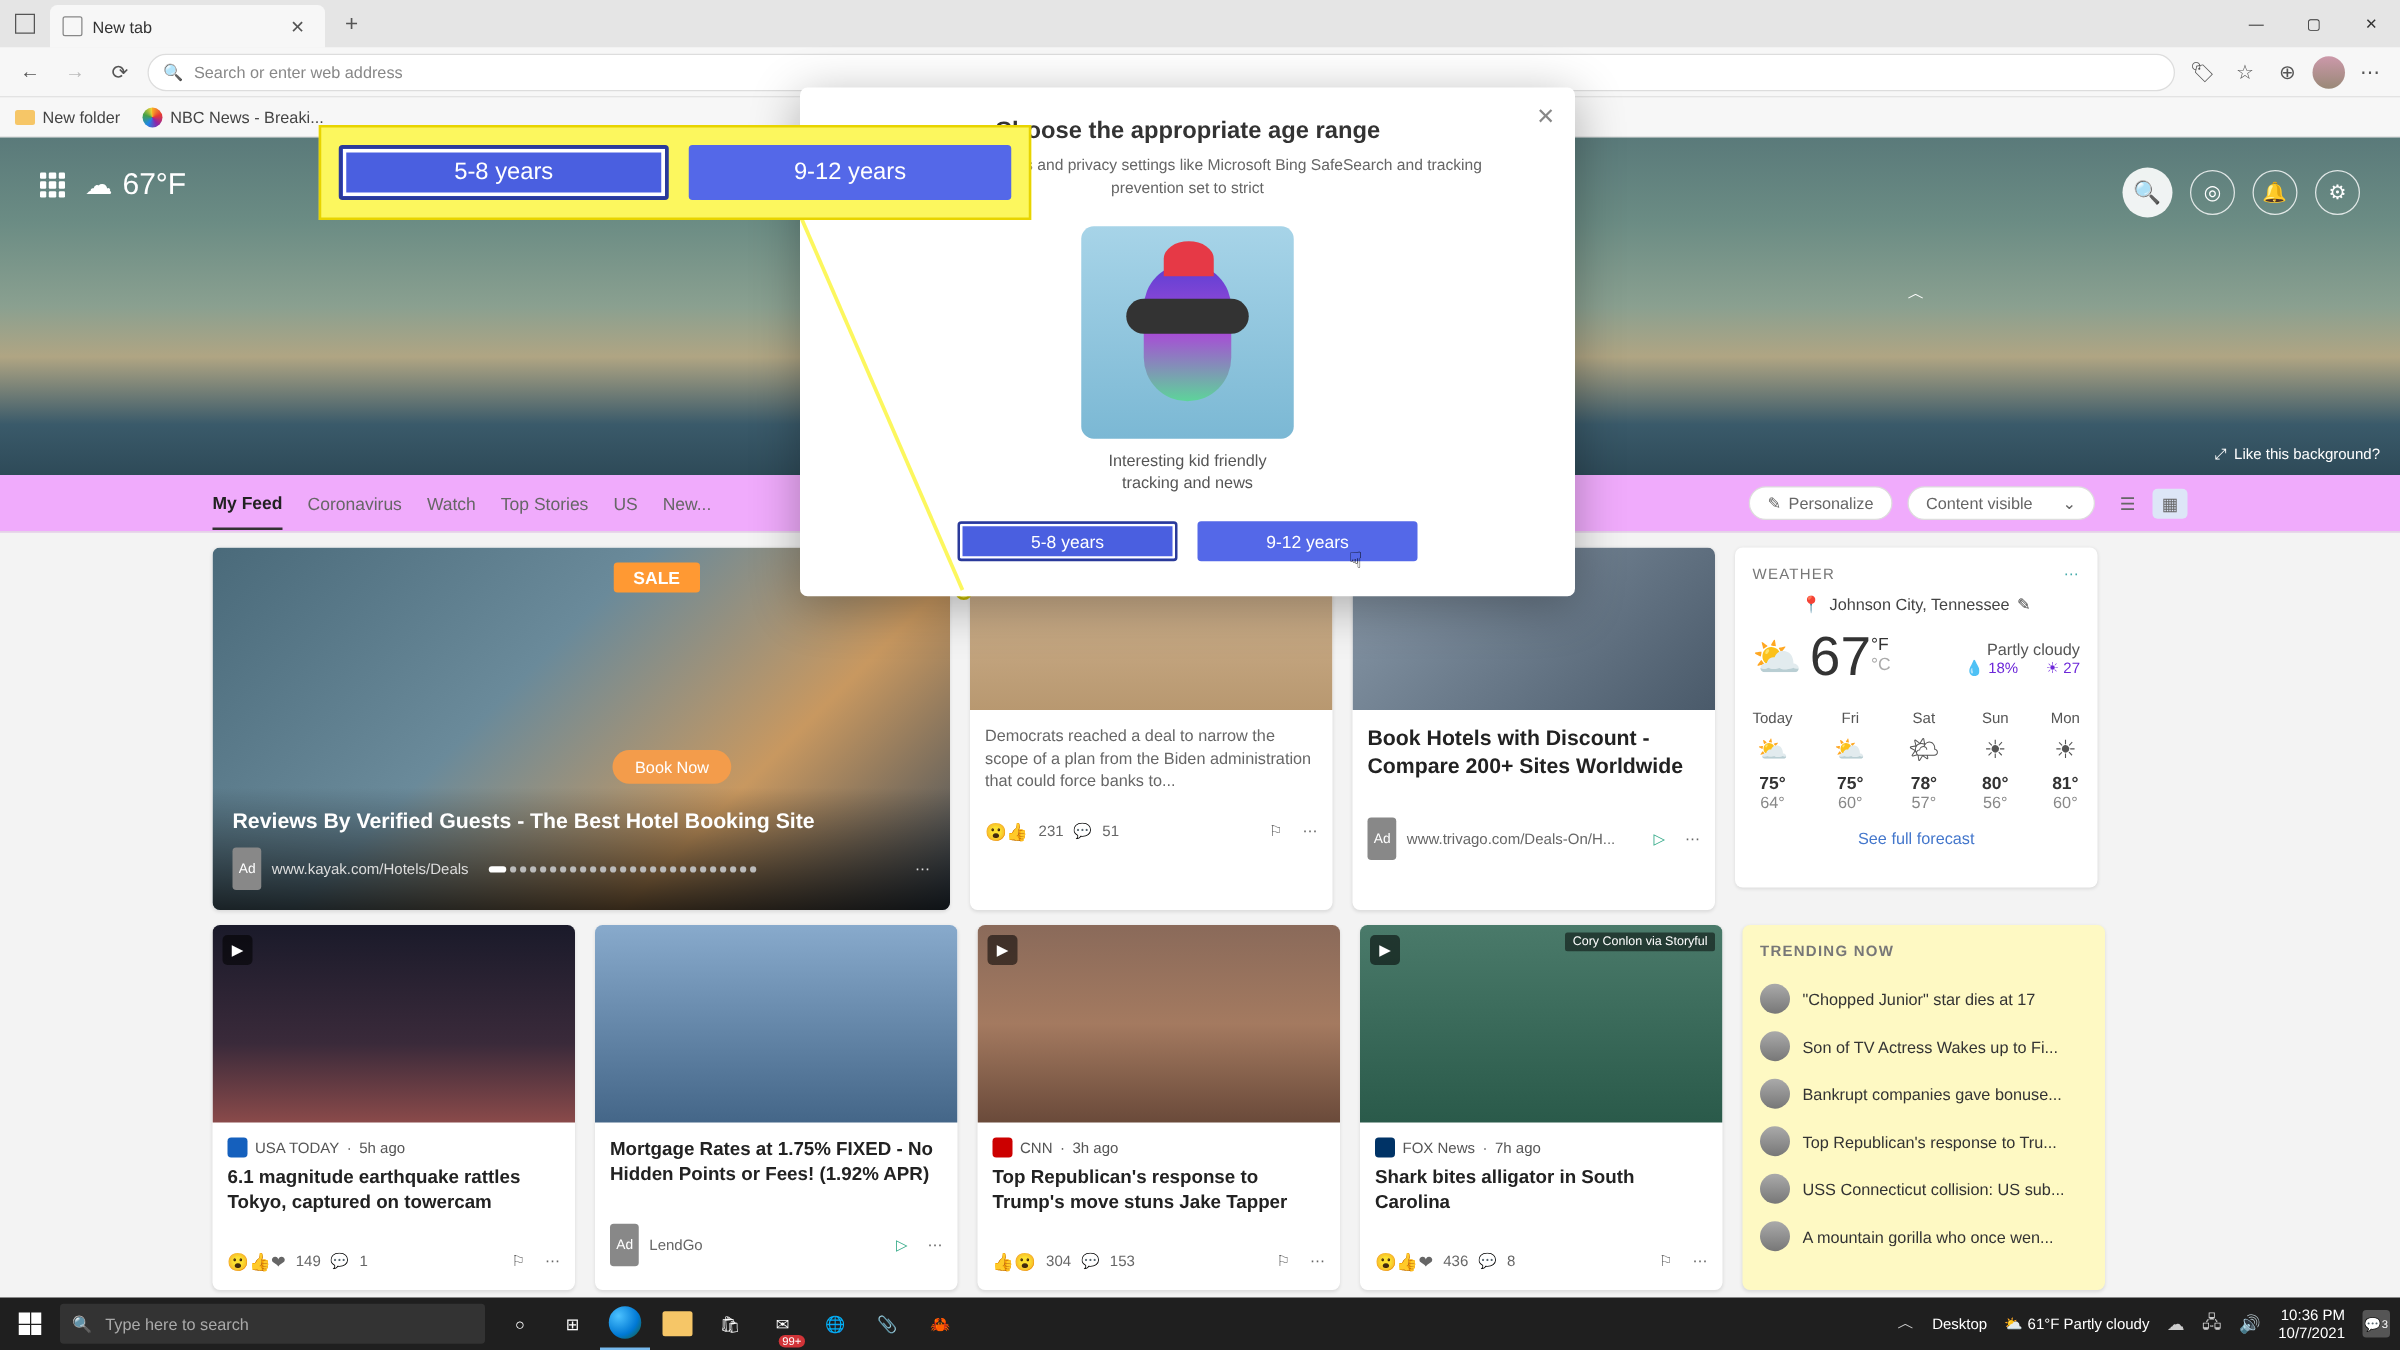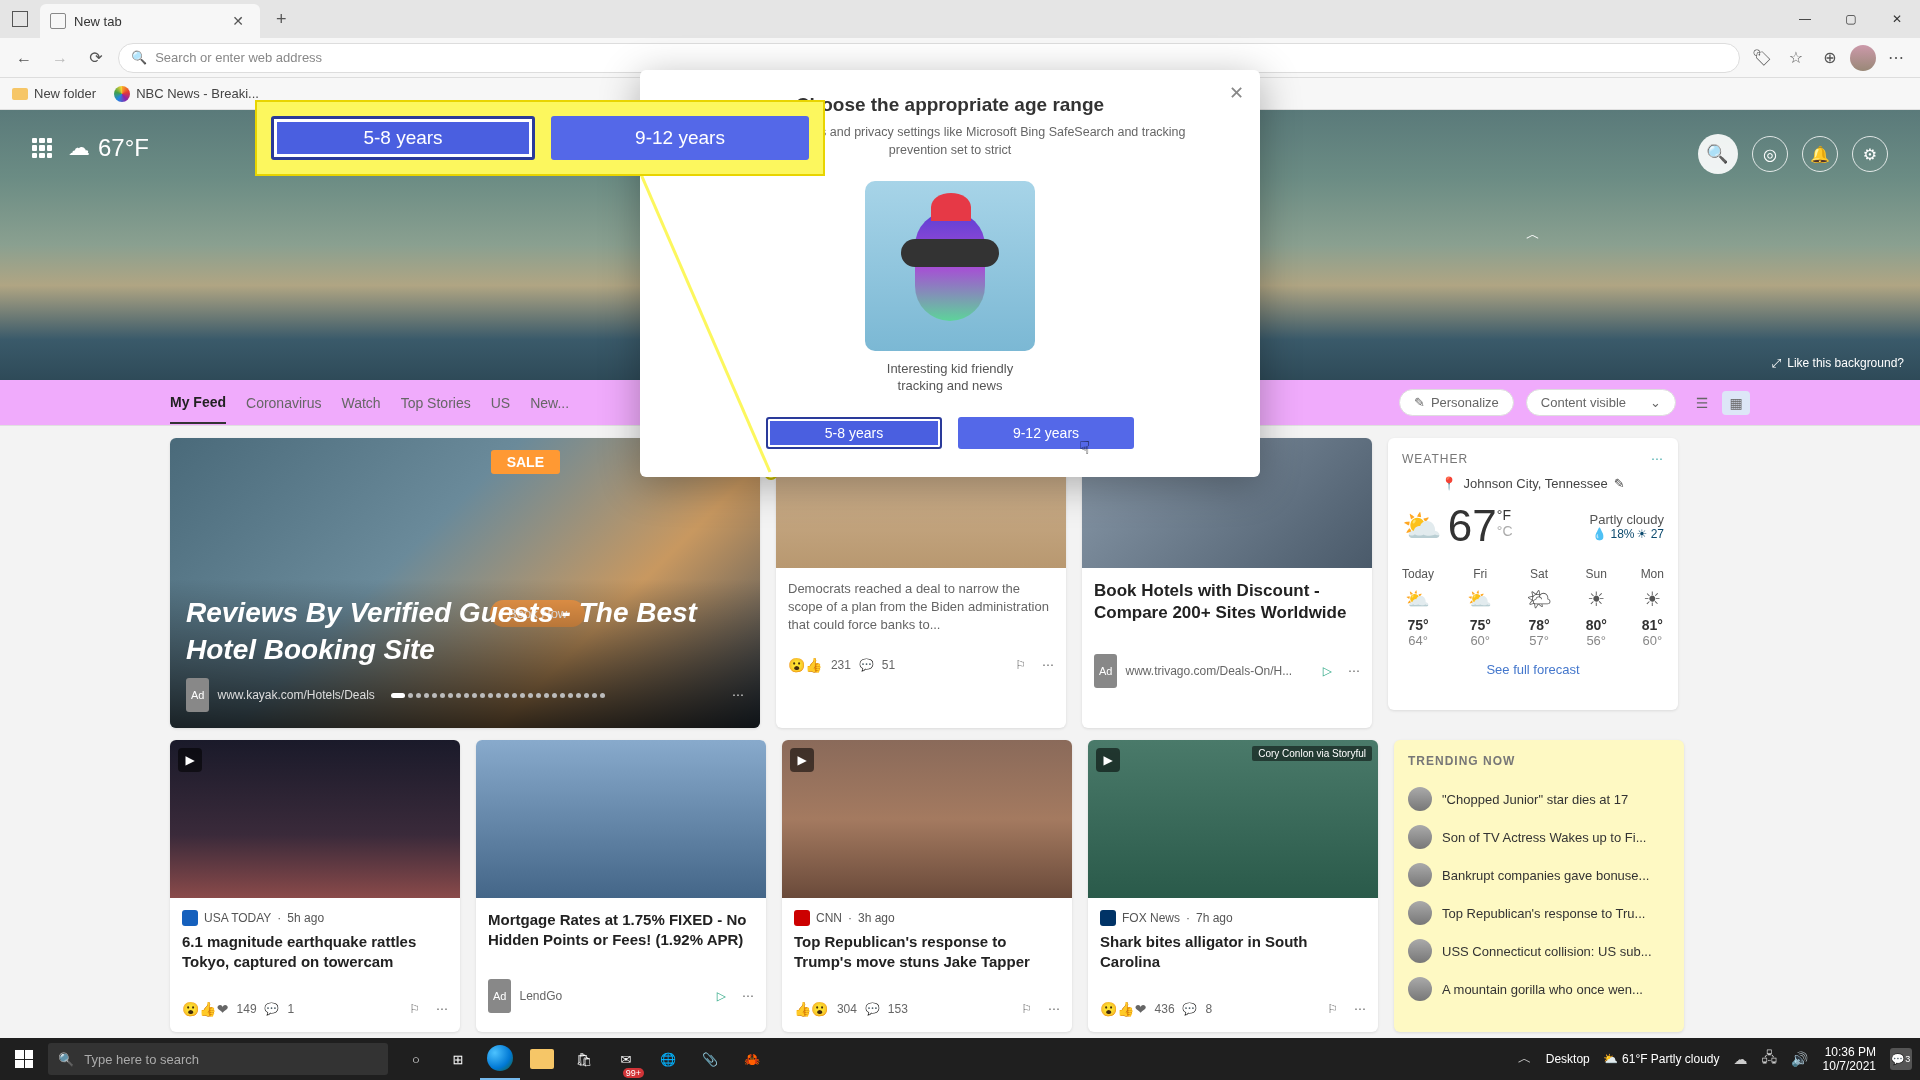--- a/index.html
+++ b/index.html
@@ -61,21 +61,21 @@
 
 
 .feed { padding: 12px 170px; display: grid; grid-template-columns: 590px 290px 290px 290px; gap: 16px; }
 .card { background: #fff; border-radius: 6px; overflow: hidden; box-shadow: 0 1px 3px rgba(0,0,0,0.1); position: relative; }
 .card-large { grid-column: 1; height: 290px; }
 .card-med { height: 290px; }
 .card-img { width: 100%; background: linear-gradient(135deg,#888,#555); }
 .card-large .card-img { height: 290px; position: relative; }
 .card-med .card-img { height: 130px; }
 .card-overlay { position: absolute; bottom: 0; left: 0; right: 0; padding: 16px; background: linear-gradient(transparent,rgba(0,0,0,0.75)); color: #fff; }
-.card-overlay h3 { font-size: 28px; font-weight: 600; line-height: 1.3; margin-bottom: 10px; font-style: italic; }
+.card-overlay h3 { font-size: 17px; font-weight: 600; line-height: 1.3; margin-bottom: 10px; }
 .sale-badge { position: absolute; top: 12px; right: 200px; background: #ff9933; color: #fff; padding: 4px 16px; font-weight: 700; font-size: 14px; border-radius: 3px; }
 .book-btn { position: absolute; top: 162px; left: 320px; background: #f39c4b; color: #fff; padding: 6px 18px; border-radius: 16px; font-size: 13px; }
 .card-body { padding: 12px; }
 .card-body h4 { font-size: 17px; font-weight: 600; color: #222; line-height: 1.3; margin-bottom: 8px; }
 .card-desc { font-size: 13px; color: #666; line-height: 1.4; }
 .card-footer { padding: 10px 12px; display: flex; align-items: center; gap: 8px; font-size: 12px; color: #666; }
 .ad-badge { background: #888; color: #fff; padding: 11px 5px; border-radius: 3px; font-size: 11px; }
 .card-footer-overlay { display: flex; align-items: center; gap: 8px; font-size: 12px; color: #ddd; }
 .reactions { font-size: 14px; }
 .dots-pager { display: flex; gap: 3px; margin-left: 8px; }
@@ -85,21 +85,21 @@
 .save-ico { margin-left: auto; margin-right: 8px; }
 
 
 .weather-card { background: #fff; border-radius: 6px; padding: 14px; height: 272px; grid-column: 4; box-shadow: 0 1px 3px rgba(0,0,0,0.1); }
 .wc-head { display: flex; justify-content: space-between; font-size: 12px; color: #777; letter-spacing: 1px; }
 .wc-loc { text-align: center; font-size: 13px; color: #444; margin-top: 10px; display: flex; justify-content: center; gap: 6px; align-items: center; }
 .wc-main { display: flex; align-items: center; justify-content: space-between; margin-top: 10px; }
 .wc-temp { font-size: 44px; font-weight: 300; color: #333; display: flex; align-items: flex-start; }
 .wc-temp sup { font-size: 14px; margin-top: 6px; }
 .wc-cond { text-align: right; font-size: 13px; color: #555; }
-.wc-cond-row { display: flex; gap: 2px; font-size: 12px; color: #0c4a6e; justify-content: flex-end; }
+.wc-cond-row { display: flex; gap: 22px; font-size: 12px; color: #6d28d9; justify-content: flex-end; }
 .wc-days { display: flex; justify-content: space-between; margin-top: 16px; }
 .wc-day { text-align: center; font-size: 12px; color: #555; }
 .wc-day-ico { font-size: 20px; margin: 6px 0; }
 .wc-hi { font-weight: 600; color: #333; font-size: 14px; }
 .wc-lo { color: #888; font-size: 13px; }
 .wc-link { text-align: center; margin-top: 14px; font-size: 13px; color: #4477cc; }
 
 
 .feed2 { padding: 0 170px 12px; display: grid; grid-template-columns: repeat(4, 290px) 290px; gap: 16px; }
 .card-small { height: 292px; }

